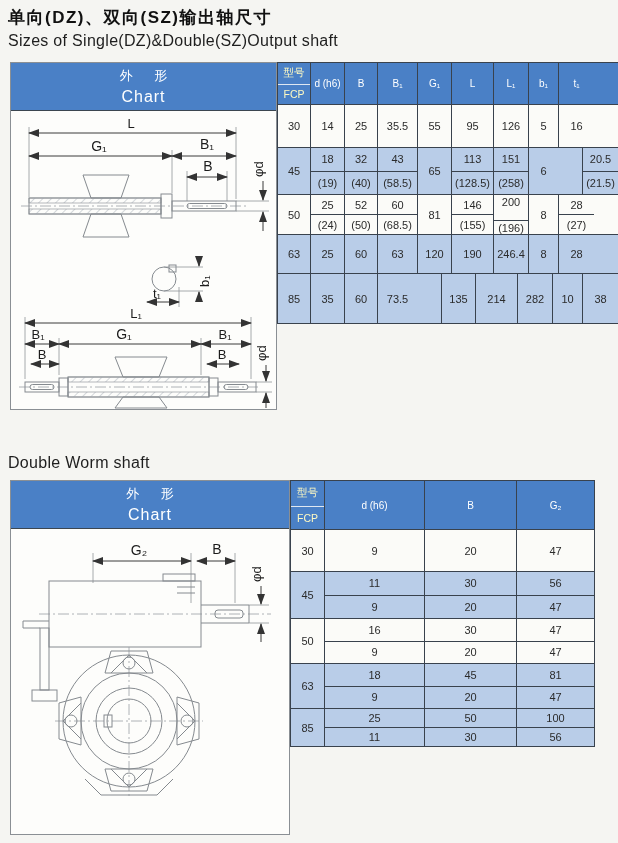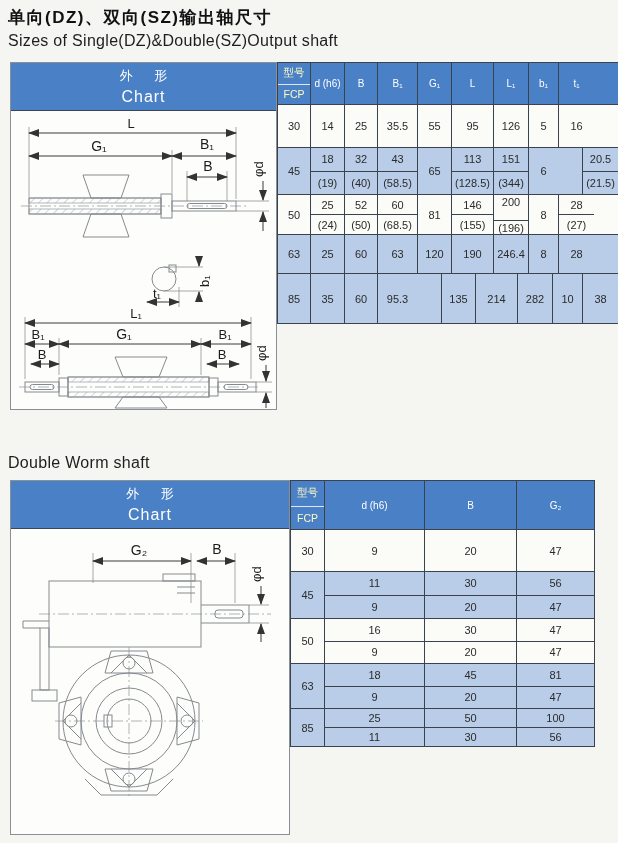--- a/index.html
+++ b/index.html
@@ -208,21 +208,21 @@
         </div>
         <div class="g-cell value-cell" style="width: 34px;">
           <div class="sub">65</div>
         </div>
         <div class="g-cell value-cell" style="width: 42px;">
           <div class="sub">113</div>
           <div class="sub sub-line">(128.5)</div>
         </div>
         <div class="g-cell value-cell" style="width: 35px;">
           <div class="sub">151</div>
-          <div class="sub sub-line">(344)</div>
+          <div class="sub sub-line">(258)</div>
         </div>
         <div class="g-cell value-cell" style="width: 30px;">
           <div class="sub">6</div>
         </div>
         <div class="g-cell value-cell" style="width: 36px; margin-left: 24px;">
           <div class="sub">20.5</div>
           <div class="sub sub-line">(21.5)</div>
         </div>
       </div>
       <div class="g-row data-row" style="height: 40px;">
@@ -287,21 +287,21 @@
       </div>
       <div class="g-row data-row hl" style="height: 50px;">
         <div class="g-cell model-cell" style="width: 32px;">85</div>
         <div class="g-cell value-cell" style="width: 34px;">
           <div class="sub">35</div>
         </div>
         <div class="g-cell value-cell" style="width: 33px;">
           <div class="sub">60</div>
         </div>
         <div class="g-cell value-cell" style="width: 40px;">
-          <div class="sub">95.3</div>
+          <div class="sub">73.5</div>
         </div>
         <div class="g-cell value-cell" style="width: 34px; margin-left: 24px;">
           <div class="sub">135</div>
         </div>
         <div class="g-cell value-cell" style="width: 42px;">
           <div class="sub">214</div>
         </div>
         <div class="g-cell value-cell" style="width: 35px;">
           <div class="sub">282</div>
         </div>

